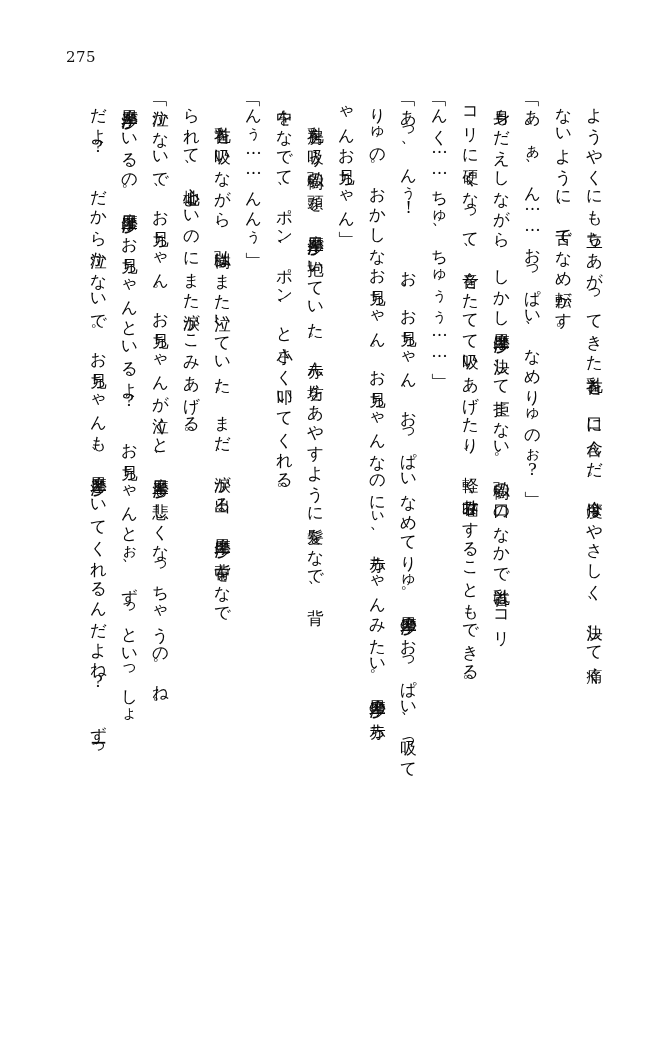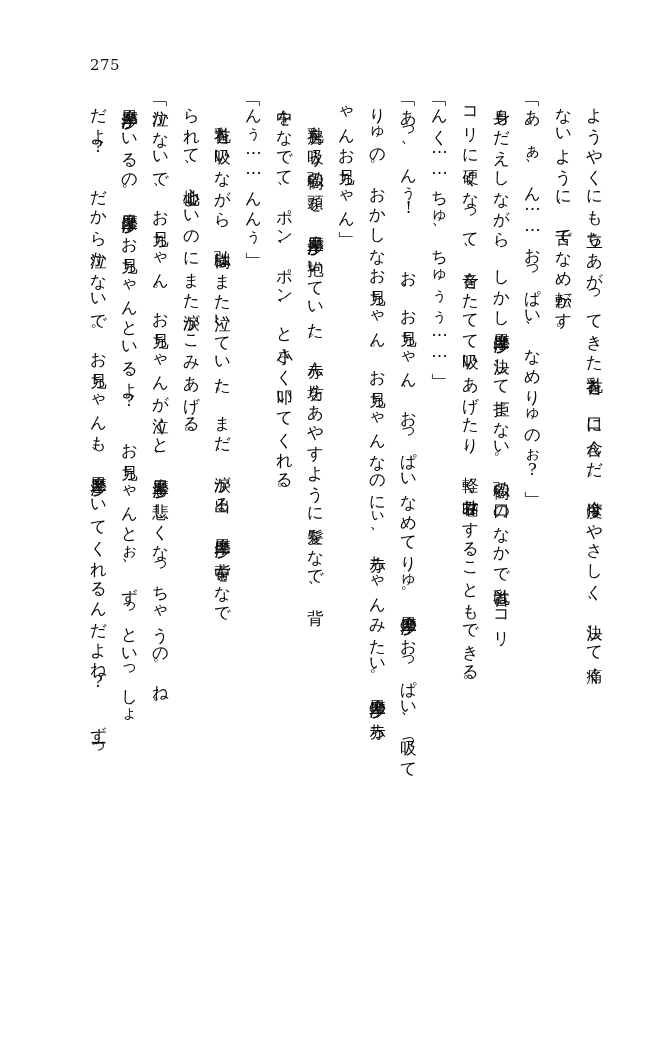--- a/index.html
+++ b/index.html
@@ -15,27 +15,26 @@
     color: #000000;
   }
   #page {
     position: relative;
     width: 668px;
     height: 1050px;
     background: #ffffff;
   }
   #page-number {
     position: absolute;
-    top: 56px;
+    top: 48px;
     left: 66px;
     font-size: 15px;
     letter-spacing: 0.5px;
     font-family: "DejaVu Serif", "Liberation Serif", serif;
     color: #111111;
-    margin-left: 24px;
   }
   #text-body {
     position: absolute;
     top: 96px;
     right: 58px;
     width: 560px;
     height: 910px;
     display: flex;
     flex-direction: row-reverse;
     align-items: flex-start;

